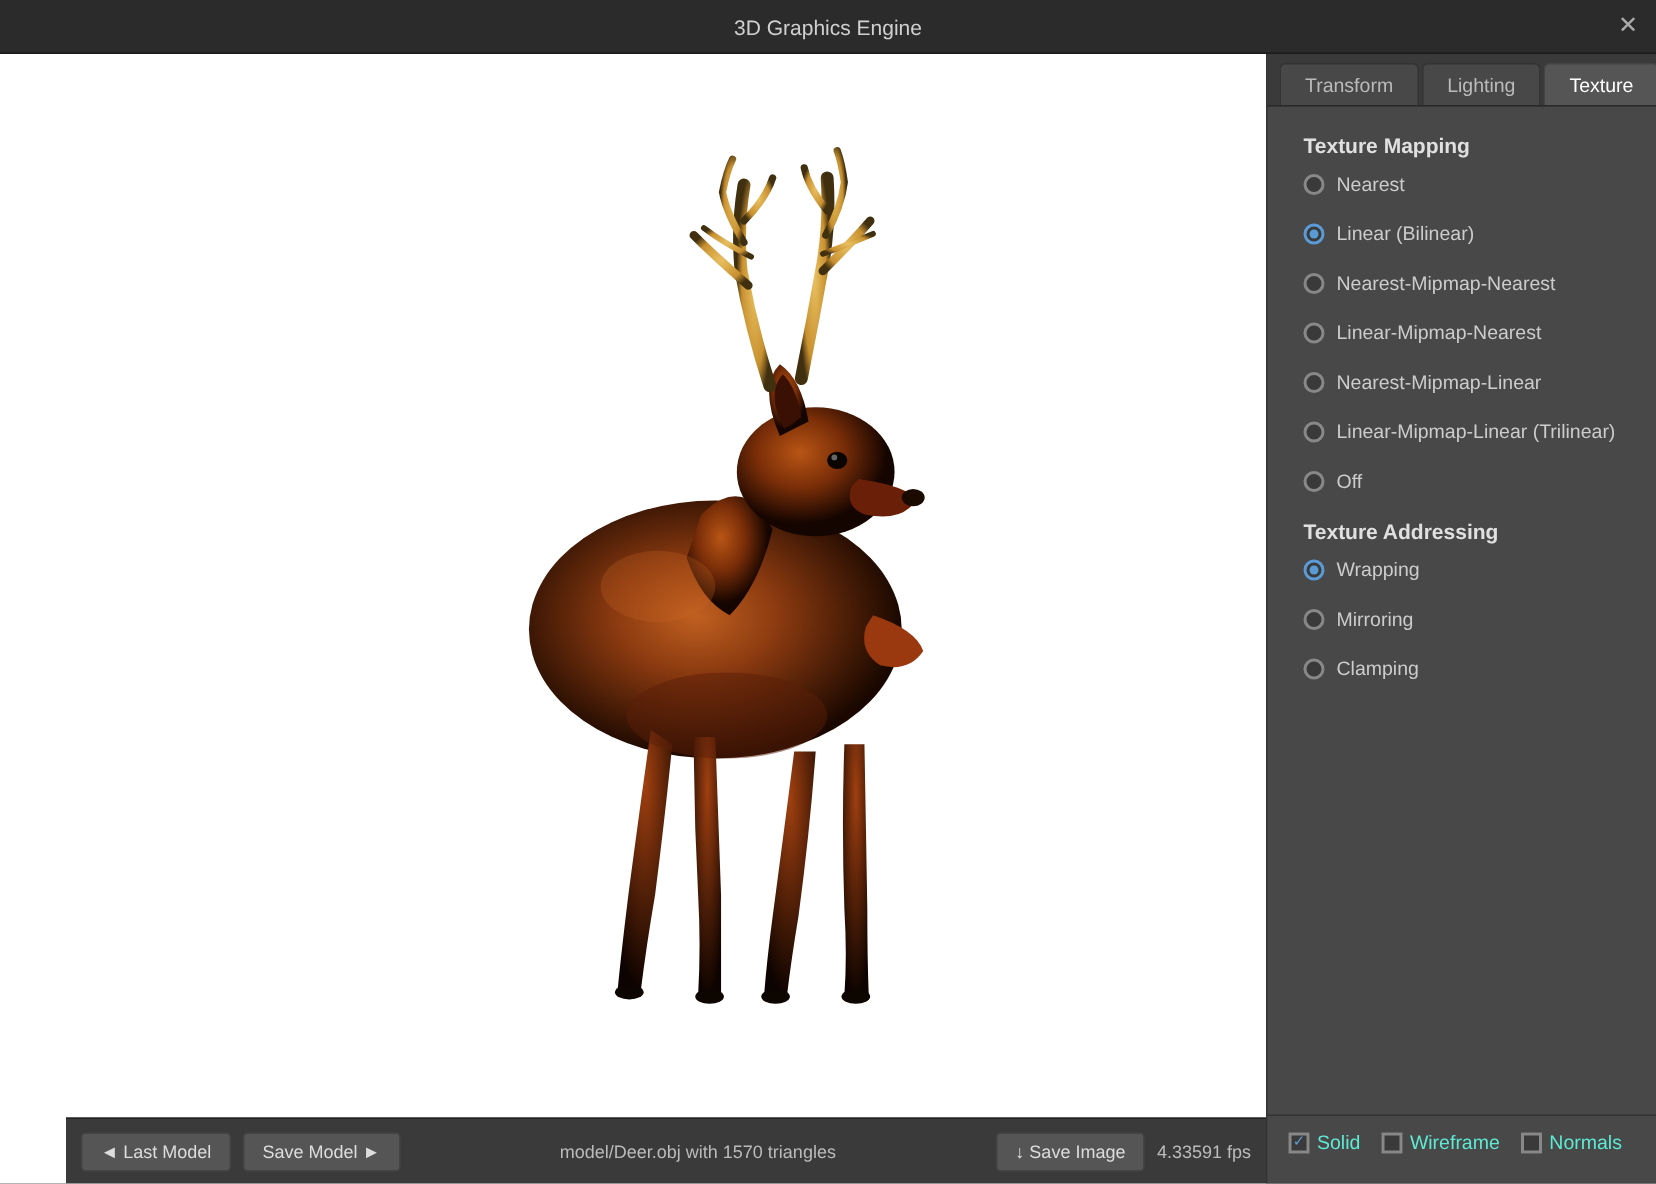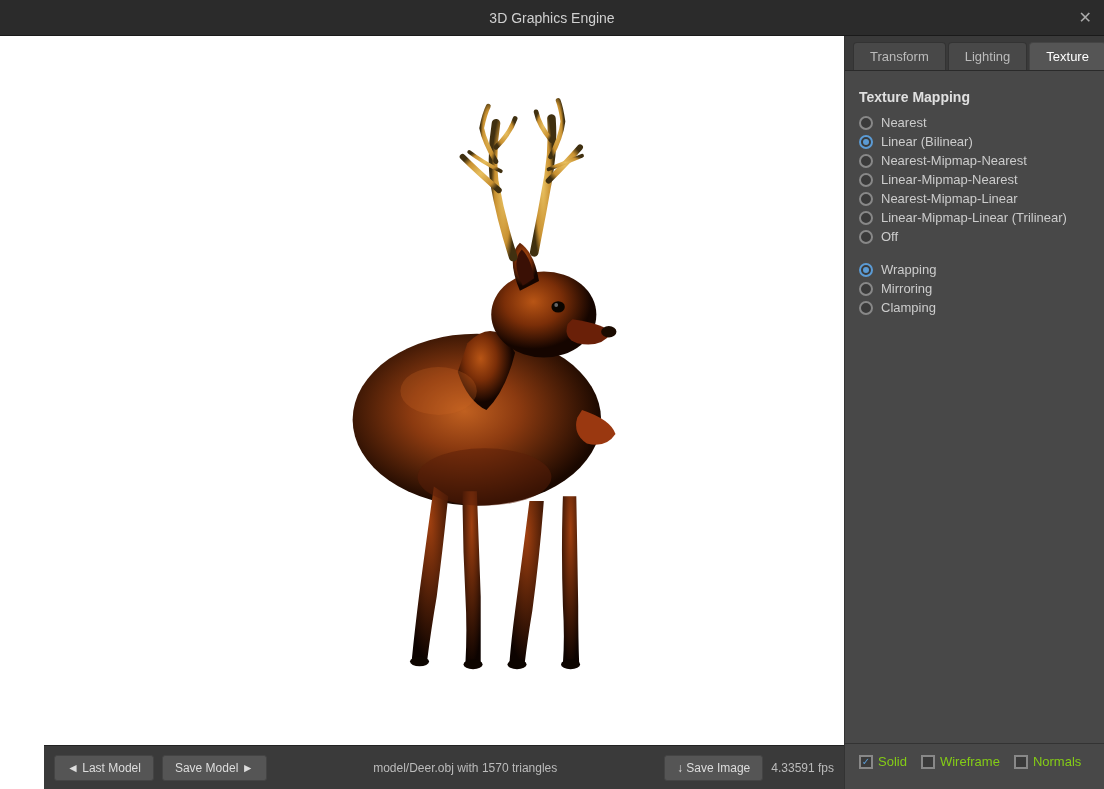--- a/index.html
+++ b/index.html
@@ -120,33 +120,33 @@
       border-bottom: none;
     }
     .tab.active {
       background: #555;
       color: #fff;
       border-color: #444;
     }
     .panel-content {
       flex: 1;
       overflow-y: auto;
-      padding: 14px 14px;
+      padding: 14px 24px;
     }
     .section-title {
       font-size: 14px;
       font-weight: bold;
       color: #e0e0e0;
       margin-bottom: 10px;
       margin-top: 4px;
     }
     .radio-group {
       display: flex;
       flex-direction: column;
-      gap: 4px;
+      gap: 18px;
       margin-bottom: 18px;
     }
     .radio-item {
       display: flex;
       align-items: center;
       gap: 8px;
       cursor: pointer;
     }
     .radio-circle {
       width: 14px;
@@ -212,21 +212,21 @@
       background: #3a3a3a;
       border-color: #888;
     }
     .checkbox-box.checked::after {
       content: '✓';
       font-size: 10px;
       color: #5b9bd5;
       line-height: 1;
     }
     .checkbox-label {
-      color: #84cc16;
+      color: #5eead4;
       font-size: 13px;
     }
     .button-row {
       display: flex;
       gap: 6px;
     }
     .panel-btn {
       flex: 1;
       background: #555;
       border: 1px solid #444;
@@ -381,20 +381,21 @@
           <span class="radio-label">Linear-Mipmap-Linear (Trilinear)</span>
         </div>
 
         <div class="radio-item">
           <div class="radio-circle"></div>
           <span class="radio-label">Off</span>
         </div>
 
       </div>
 
+      <div class="section-title">Texture Addressing</div>
       <div class="radio-group">
 
         <div class="radio-item">
           <div class="radio-circle selected"></div>
           <span class="radio-label">Wrapping</span>
         </div>
 
         <div class="radio-item">
           <div class="radio-circle"></div>
           <span class="radio-label">Mirroring</span>

